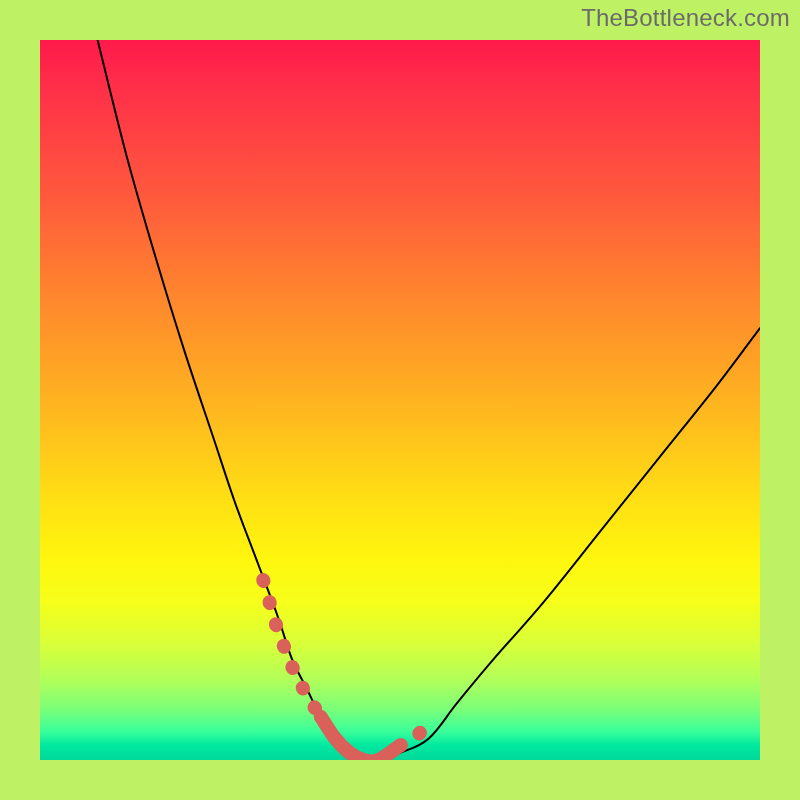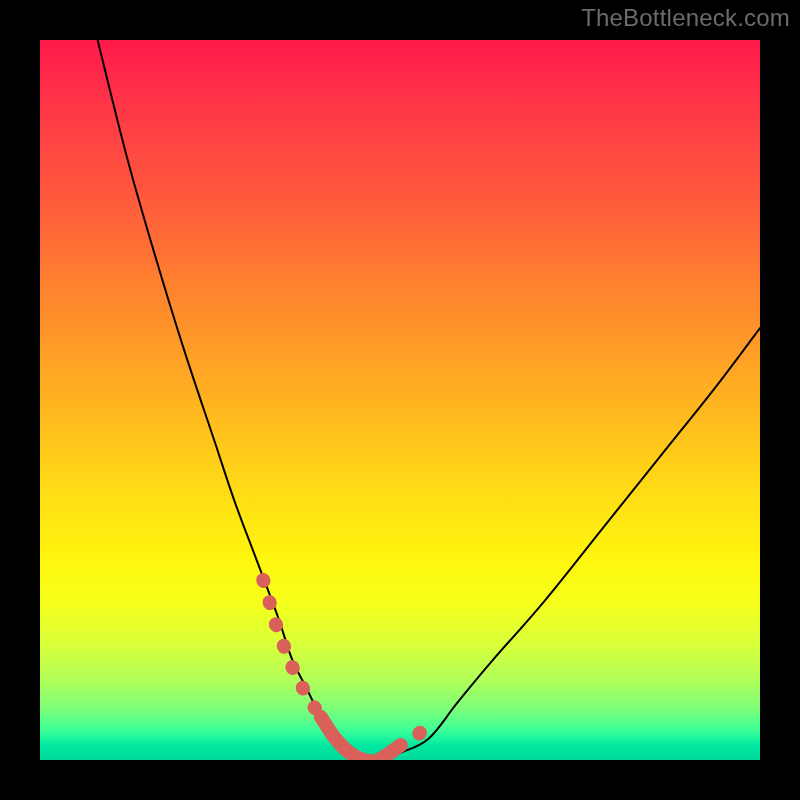--- a/index.html
+++ b/index.html
@@ -1,20 +1,20 @@
 <!DOCTYPE html>
 <html><head>
   <meta charset="utf-8">
   <style>
     * { margin: 0; padding: 0; box-sizing: border-box; }
     html, body { width: 800px; height: 800px; overflow: hidden; }
     .outer {
       width: 800px;
       height: 800px;
-      background: #000000;
+      background: #bef264;
       position: relative;
     }
     .watermark {
       position: absolute;
       top: 4px;
       right: 10px;
       color: #6b6b6b;
       font-family: Arial, Helvetica, sans-serif;
       font-size: 24px;
       font-weight: 400;

